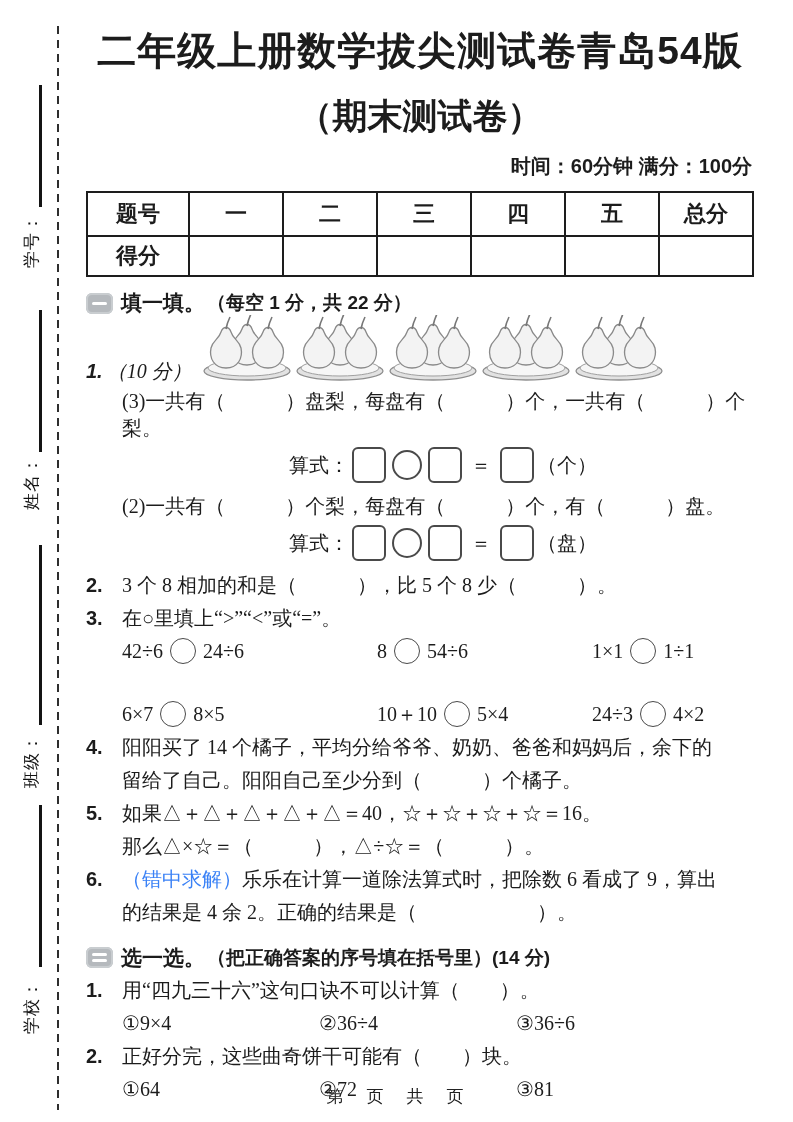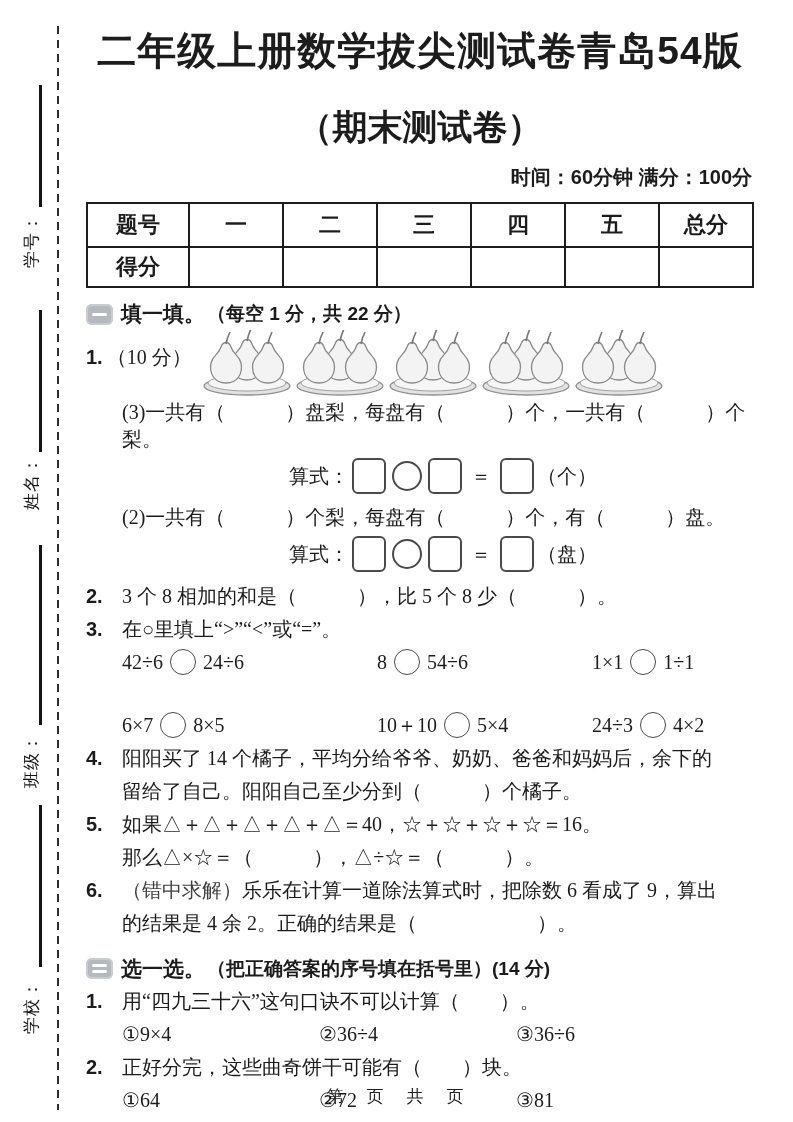--- a/index.html
+++ b/index.html
@@ -12,42 +12,42 @@
      background:repeating-linear-gradient(to bottom,#2e2e2e 0 8px,transparent 8px 14px);}
   .seg{position:absolute;left:39px;width:3px;background:#141414;}
   .side-label{position:absolute;left:-4px;width:70px;height:22px;text-align:center;
      transform:rotate(-90deg);font-family:"Liberation Sans",sans-serif;
      font-size:17px;letter-spacing:1px;color:#111;white-space:nowrap;}
 
   
   .content{position:absolute;left:86px;top:0;width:668px;}
   .title{margin-top:26px;line-height:50px;text-align:center;
      font-family:"Liberation Sans",sans-serif;font-weight:bold;font-size:39px;letter-spacing:1px;}
-  .subtitle{margin-top:28px;line-height:46px;text-align:center;
+  .subtitle{margin-top:17px;line-height:46px;text-align:center;
      font-family:"Liberation Sans",sans-serif;font-weight:bold;font-size:35px;}
   .meta{margin:14px 2px 12px 0;line-height:26px;text-align:right;
      font-family:"Liberation Sans",sans-serif;font-weight:bold;font-size:20px;}
 
   table.score-table{width:100%;border-collapse:collapse;table-layout:fixed;}
   table.score-table td{border:2px solid #1d1d1d;text-align:center;vertical-align:middle;
      font-family:"Liberation Sans",sans-serif;font-weight:bold;font-size:22px;}
   table.score-table tr:first-child td{height:40px;}
   table.score-table tr:last-child td{height:36px;margin-top:21px;}
   td.c0{width:98px;}
 
   .sec-header{margin-top:12px;display:flex;align-items:center;height:28px;
      font-family:"Liberation Sans",sans-serif;font-weight:bold;}
   .badge{width:27px;height:21px;border-radius:6px;background:#b5b9bd;flex:none;
      display:inline-flex;flex-direction:column;justify-content:center;align-items:center;
      gap:3px;margin-right:8px;box-shadow:inset 0 0 0 2px #c9cdd0;}
   .badge .bar{width:15px;height:3px;background:#fff;border-radius:2px;}
   .sec-title{font-size:21px;text-align:right;}
   .sec-note{font-size:19px;margin-left:2px;}
 
-  .q1-row{margin-top:2px;display:flex;align-items:flex-start;height:66px;}
+  .q1-row{margin-top:2px;display:flex;align-items:flex-end;height:66px;font-style:italic;}
   .q1-label{white-space:nowrap;margin-top:14px;}
   .num{font-family:"Liberation Sans",sans-serif;font-weight:bold;font-size:20px;}
   .score{font-size:20px;}
   .pears{margin-left:10px;}
 
   .sub{margin-top:3px;padding-left:36px;line-height:27px;font-size:20px;}
   .formula{margin-top:3px;margin-left:203px;height:40px;line-height:40px;font-size:20px;
      display:flex;align-items:center;}
   .sq{display:inline-block;width:30px;height:32px;border:2px solid #4a4a4a;border-radius:6px;
      margin:0 3px;flex:none;}
@@ -57,21 +57,21 @@
 
   .block33{margin-top:6px;line-height:33px;font-size:20px;}
   .q{display:flex;align-items:flex-start;}
   .q .num{width:36px;flex:none;line-height:33px;}
   .qt{flex:1;}
   .cmp-grid{display:grid;grid-template-columns:225px 185px auto;padding-left:36px;gap:30px;}
   .cmp{white-space:nowrap;}
   .circ2{display:inline-block;width:24px;height:24px;border:1.5px solid #4a4a4a;
      border-radius:50%;vertical-align:-6px;margin:0 7px;}
   .opt-grid{display:grid;grid-template-columns:197px 197px auto;padding-left:36px;}
-  .gray{color:#404040;}
+  .gray{color:#3b82f6;}
 
   .sec-header.inblock{height:33px;align-items:center;}
 
   .footer{position:absolute;left:0;bottom:14px;width:100%;text-align:center;
      font-family:"Liberation Sans",sans-serif;font-size:17px;letter-spacing:3px;color:#222;}
 </style>
 </head>
 <body>
 
 <div class="page">

